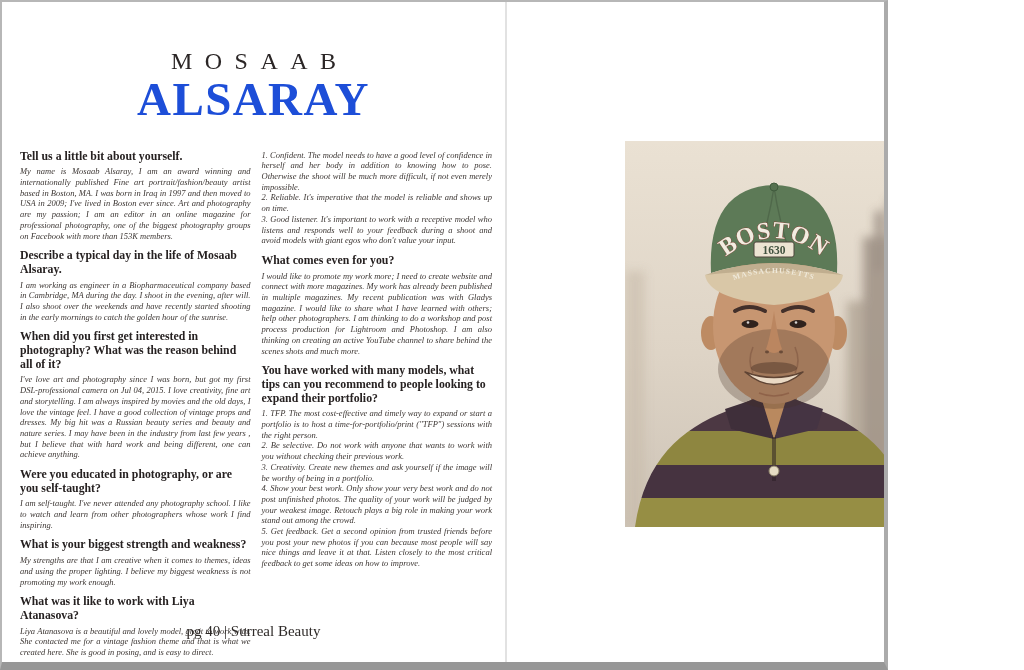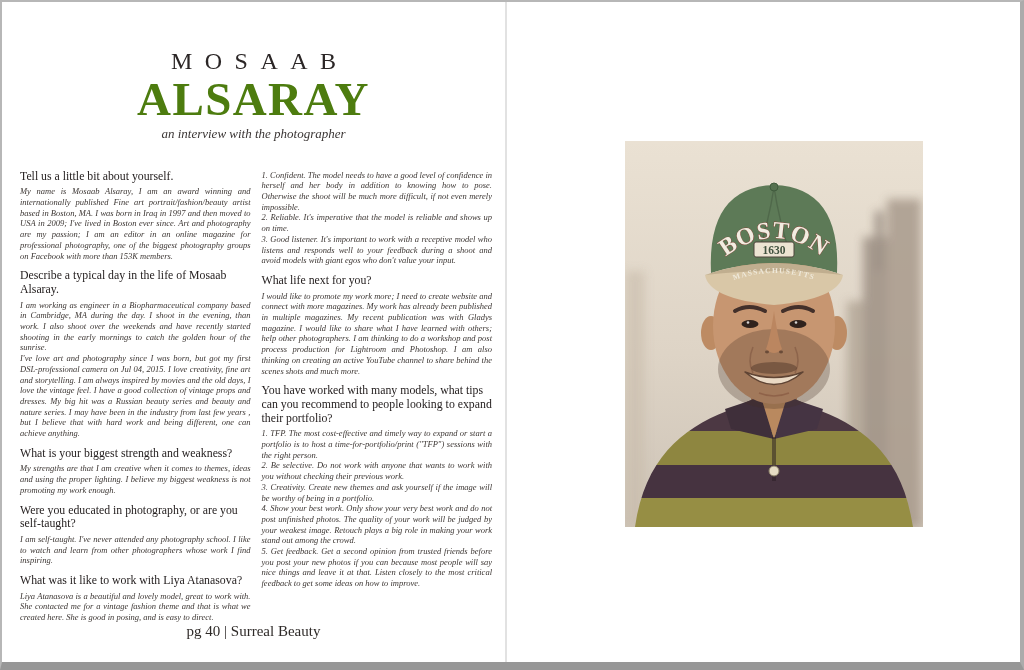--- a/index.html
+++ b/index.html
@@ -1,90 +1,90 @@
 <!DOCTYPE html>
 <html><head>
 <meta charset="utf-8">
 <style>
   html,body{margin:0;padding:0;background:#ffffff;}
   .frame{
-    width:1024px;height:670px;box-sizing:border-box;background:#fff;
+    width:888px;height:670px;box-sizing:border-box;background:#fff;
     border-top:2px solid #b7b7b7;border-left:2px solid #b7b7b7;
     border-right:4px solid #ababab;border-bottom:8px solid #979797;
     display:flex;position:relative;overflow:hidden;
     font-family:"Liberation Serif",serif;color:#272220;
   }
   .page{position:relative;height:100%;}
   .page-left{width:503px;}
   .page-right{flex:1;}
   .divider{width:2px;background:#e2e2e2;height:100%;}
 
   .title-block{margin-top:46px;text-align:center;}
   .title-top{font-size:24px;letter-spacing:0.52em;text-indent:0.52em;color:#2b2626;}
-  .title-main{font-size:47px;font-weight:bold;letter-spacing:0.03em;line-height:0.95;margin:2px 0 0;color:#4d7c0f;}
+  .title-main{font-size:47px;font-weight:bold;letter-spacing:0.03em;line-height:0.95;margin:2px 0 0;color:#1d4ed8;}
   .title-sub{font-style:italic;font-size:13px;margin-top:4px;color:#3a3534;}
 
   .columns{display:flex;gap:11px;padding:0 13px 0 18px;margin-top:28px;}
   .col{flex:1;min-width:0;}
-  .qa h3{font-size:11.8px;line-height:1.16;font-weight:normal;margin:8px 0 3px;color:#262121;}
+  .qa h3{font-size:11.8px;line-height:1.16;font-weight:bold;margin:8px 0 3px;color:#262121;}
   .qa:first-child h3{margin-top:0;}
   .qa p{font-size:8.5px;line-height:1.26;margin:0;text-align:justify;white-space:pre-line;color:#3c3633;font-style:italic;}
 
   .page-footer{position:absolute;bottom:22px;left:0;width:100%;text-align:center;
     font-size:15px;color:#2e2a28;}
 
   .photo{position:absolute;left:118px;top:139px;width:298px;height:386px;}
   .photo svg{display:block;}
 </style>
 </head>
 <body>
 
 <div class="frame">
 
   <section class="page page-left">
     <header class="title-block">
       <div class="title-top">MOSAAB</div>
       <h1 class="title-main">ALSARAY</h1>
-      <div class="title-sub">an interview with the photographer</div>
     </header>
 
     <div class="columns">
       <div class="col">
         <section class="qa">
           <h3>Tell us a little bit about yourself.</h3>
           <p>My name is Mosaab Alsaray, I am an award winning and internationally published Fine art portrait/fashion/beauty artist based in Boston, MA. I was born in Iraq in 1997 and then moved to USA in 2009; I've lived in Boston ever since. Art and photography are my passion; I am an editor in an online magazine for professional photography, one of the biggest photography groups on Facebook with more than 153K members.</p>
         </section>
         <section class="qa">
           <h3>Describe a typical day in the life of Mosaab Alsaray.</h3>
-          <p>I am working as engineer in a Biopharmaceutical company based in Cambridge, MA during the day. I shoot in the evening, than work. I also shoot over the weekends and have recently started shooting in the early mornings to catch the golden hour of the sunrise.</p>
+          <p>I am working as engineer in a Biopharmaceutical company based in Cambridge, MA during the day. I shoot in the evening, after will. I also shoot over the weekends and have recently started shooting in the early mornings to catch the golden hour of the sunrise.</p>
         </section>
         <section class="qa">
+          <h3>When did you first get interested in photography? What was the reason behind all of it?</h3>
           <p>I've love art and photography since I was born, but got my first DSL-professional camera on Jul 04, 2015. I love creativity, fine art and storytelling. I am always inspired by movies and the old days, I love the vintage feel. I have a good collection of vintage props and dresses. My big hit was a Russian beauty series and beauty and nature series. I may have been in the industry from last few years , but I believe that with hard work and being different, one can achieve anything.</p>
+        </section>
+        <section class="qa">
+          <h3>Were you educated in photography, or are you self-taught?</h3>
+          <p>I am self-taught. I've never attended any photography school. I like to watch and learn from other photographers whose work I find inspiring.</p>
         </section>
         <section class="qa">
           <h3>What is your biggest strength and weakness?</h3>
           <p>My strengths are that I am creative when it comes to themes, ideas and using the proper lighting. I believe my biggest weakness is not promoting my work enough.</p>
-        </section>
-        <section class="qa">
-          <h3>Were you educated in photography, or are you self-taught?</h3>
-          <p>I am self-taught. I've never attended any photography school. I like to watch and learn from other photographers whose work I find inspiring.</p>
         </section>
         <section class="qa">
           <h3>What was it like to work with Liya Atanasova?</h3>
           <p>Liya Atanasova is a beautiful and lovely model, great to work with. She contacted me for a vintage fashion theme and that is what we created here. She is good in posing, and is easy to direct.</p>
         </section>
       </div>
       <div class="col">
         <section class="qa">
           <p>1. Confident. The model needs to have a good level of confidence in herself and her body in addition to knowing how to pose. Otherwise the shoot will be much more difficult, if not even merely impossible.
 2. Reliable. It's imperative that the model is reliable and shows up on time.
 3. Good listener. It's important to work with a receptive model who listens and responds well to your feedback during a shoot and avoid models with giant egos who don't value your input.</p>
         </section>
         <section class="qa">
-          <h3>What life next for you?</h3>
+          <h3>What comes even for you?</h3>
           <p>I would like to promote my work more; I need to create website and connect with more magazines. My work has already been published in multiple magazines. My recent publication was with Gladys magazine. I would like to share what I have learned with others; help other photographers. I am thinking to do a workshop and post process production for Lightroom and Photoshop. I am also thinking on creating an active YouTube channel to share behind the scenes shots and much more.</p>
         </section>
         <section class="qa">
           <h3>You have worked with many models, what tips can you recommend to people looking to expand their portfolio?</h3>
           <p>1. TFP. The most cost-effective and timely way to expand or start a portfolio is to host a time-for-portfolio/print ("TFP") sessions with the right person.
 2. Be selective. Do not work with anyone that wants to work with you without checking their previous work.
 3. Creativity. Create new themes and ask yourself if the image will be worthy of being in a portfolio.
 4. Show your best work. Only show your very best work and do not post unfinished photos. The quality of your work will be judged by your weakest image. Retouch plays a big role in making your work stand out among the crowd.
 5. Get feedback. Get a second opinion from trusted friends before you post your new photos if you can because most people will say nice things and leave it at that. Listen closely to the most critical feedback to get some ideas on how to improve.</p>
         </section>

